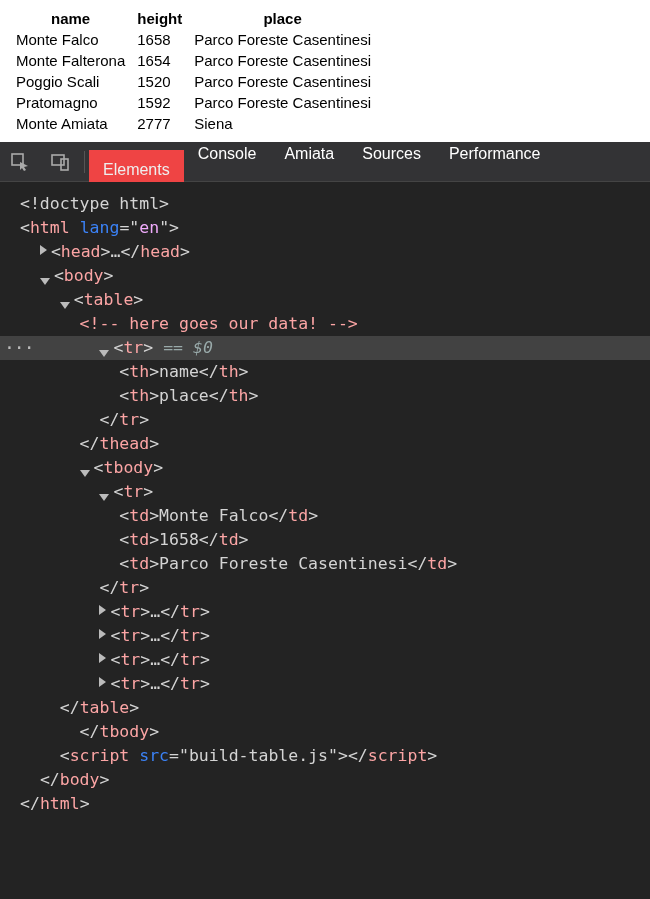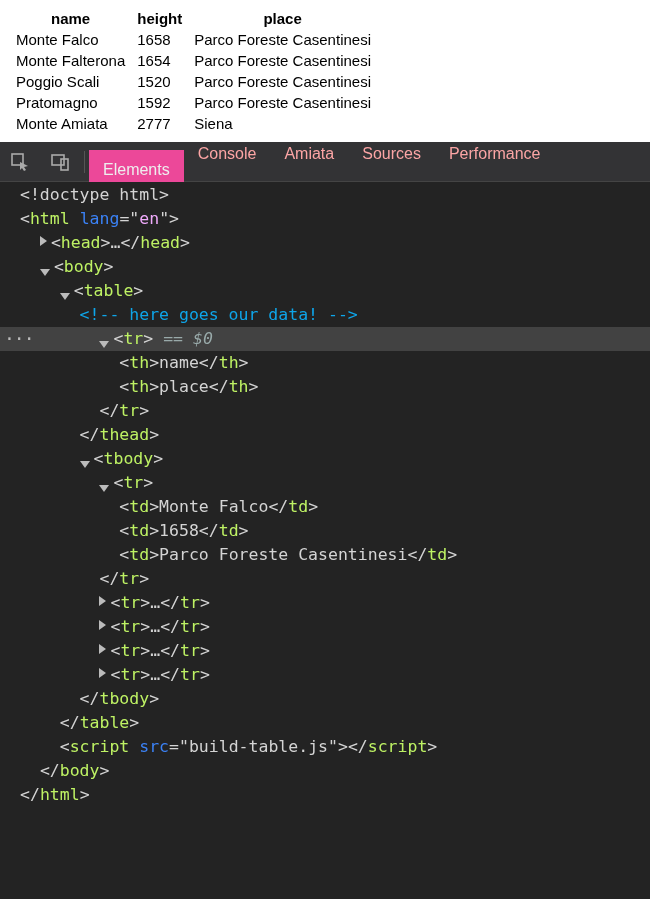--- a/index.html
+++ b/index.html
@@ -56,38 +56,38 @@
   width: 1px;
   height: 22px;
   background: #555;
   margin: 0 4px;
 }
 .tab {
   height: 40px;
   padding: 0 14px;
   display: flex;
   align-items: center;
-  color: #fca5a5;
+  color: #ffffff;
   font-size: 16px;
   cursor: pointer;
 }
 .tab.active {
-  background: #ec4899;
+  background: #ef4444;
   color: #eee;
   margin-top: 16px;
 }
 
 .source-panel {
   flex: 1;
   background: #232323;
   font-family: Menlo, Consolas, monospace;
   font-size: 16.5px;
   line-height: 24px;
   color: #ccc;
-  padding-top: 1px;
+  padding-top: 10px;
   position: relative;
   overflow: hidden;
 }
 .src-line {
   white-space: pre;
   padding-left: 20px;
 }
 .hl {
   background: #424242;
   width: 100%;
@@ -109,25 +109,25 @@
   border-top: 5px solid transparent;
   border-bottom: 5px solid transparent;
   border-left: 7px solid #bbb;
   vertical-align: 2px;
 }
 .arrow.down {
   border-left: 5px solid transparent;
   border-right: 5px solid transparent;
   border-top: 7px solid #bbb;
 }
-.c-tag { color: #bef264; }
+.c-tag { color: #fca5a5; }
 .c-attr { color: #3b82f6; }
 .c-val { color: #f0abfc; }
 .c-txt { color: #d4d4d4; }
-.c-comment { color: #0ea5e9; margin-top: 12px; }
+.c-comment { color: #fca5a5; margin-top: 12px; }
 .c-selmark { color: #9aa; font-style: italic; }
 .c-underline { }
 </style>
 </head>
 <body>
 
 <div class="page-table">
   <table>
     <thead>
       <tr>
@@ -225,23 +225,23 @@
 
     <div class="src-line">          <span class="c-txt">&lt;</span><span class="c-tag">td</span><span class="c-txt">&gt;</span><span class="c-txt">Parco Foreste Casentinesi</span><span class="c-txt">&lt;/</span><span class="c-tag">td</span><span class="c-txt">&gt;</span></div>
 
     <div class="src-line">        <span class="c-txt">&lt;/</span><span class="c-tag">tr</span><span class="c-txt">&gt;</span></div>
 
     <div class="src-line">        <span class="arrow right"></span><span class="c-txt">&lt;</span><span class="c-tag">tr</span><span class="c-txt">&gt;</span><span class="c-txt">…</span><span class="c-txt">&lt;/</span><span class="c-tag">tr</span><span class="c-txt">&gt;</span></div>
     <div class="src-line">        <span class="arrow right"></span><span class="c-txt">&lt;</span><span class="c-tag">tr</span><span class="c-txt">&gt;</span><span class="c-txt">…</span><span class="c-txt">&lt;/</span><span class="c-tag">tr</span><span class="c-txt">&gt;</span></div>
     <div class="src-line">        <span class="arrow right"></span><span class="c-txt">&lt;</span><span class="c-tag">tr</span><span class="c-txt">&gt;</span><span class="c-txt">…</span><span class="c-txt">&lt;/</span><span class="c-tag">tr</span><span class="c-txt">&gt;</span></div>
     <div class="src-line">        <span class="arrow right"></span><span class="c-txt">&lt;</span><span class="c-tag">tr</span><span class="c-txt">&gt;</span><span class="c-txt">…</span><span class="c-txt">&lt;/</span><span class="c-tag">tr</span><span class="c-txt">&gt;</span></div>
 
+    <div class="src-line">    <span class="c-txt">&lt;/</span><span class="c-tag">table</span><span class="c-txt">&gt;</span></div>
+
     <div class="src-line">      <span class="c-txt">&lt;/</span><span class="c-tag">tbody</span><span class="c-txt">&gt;</span></div>
-
-    <div class="src-line">    <span class="c-txt">&lt;/</span><span class="c-tag">table</span><span class="c-txt">&gt;</span></div>
 
     <div class="src-line">    <span class="c-txt">&lt;</span><span class="c-tag">script</span> <span class="c-attr">src</span><span class="c-txt">=</span><span class="c-txt">"</span><span class="c-txt c-underline">build-table.js</span><span class="c-txt">"</span><span class="c-txt">&gt;</span><span class="c-txt">&lt;/</span><span class="c-tag">script</span><span class="c-txt">&gt;</span></div>
 
     <div class="src-line">  <span class="c-txt">&lt;/</span><span class="c-tag">body</span><span class="c-txt">&gt;</span></div>
 
     <div class="src-line"><span class="c-txt">&lt;/</span><span class="c-tag">html</span><span class="c-txt">&gt;</span></div>
   </div>
 </div>
 
 </body></html>

